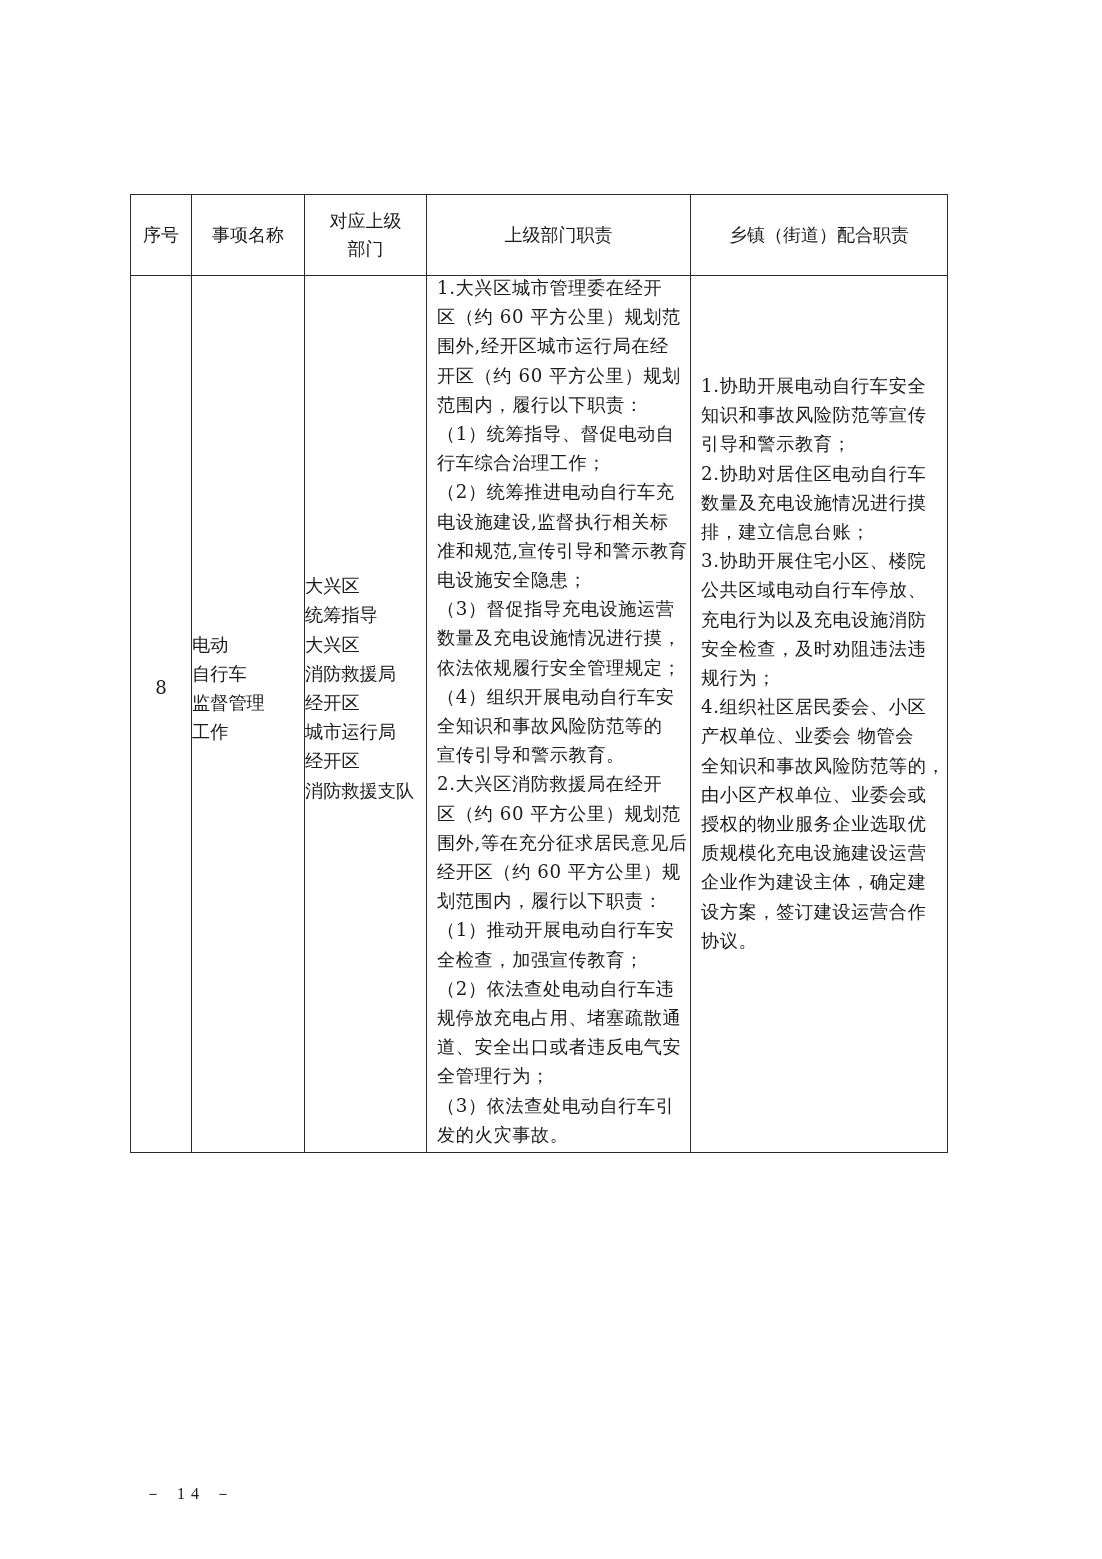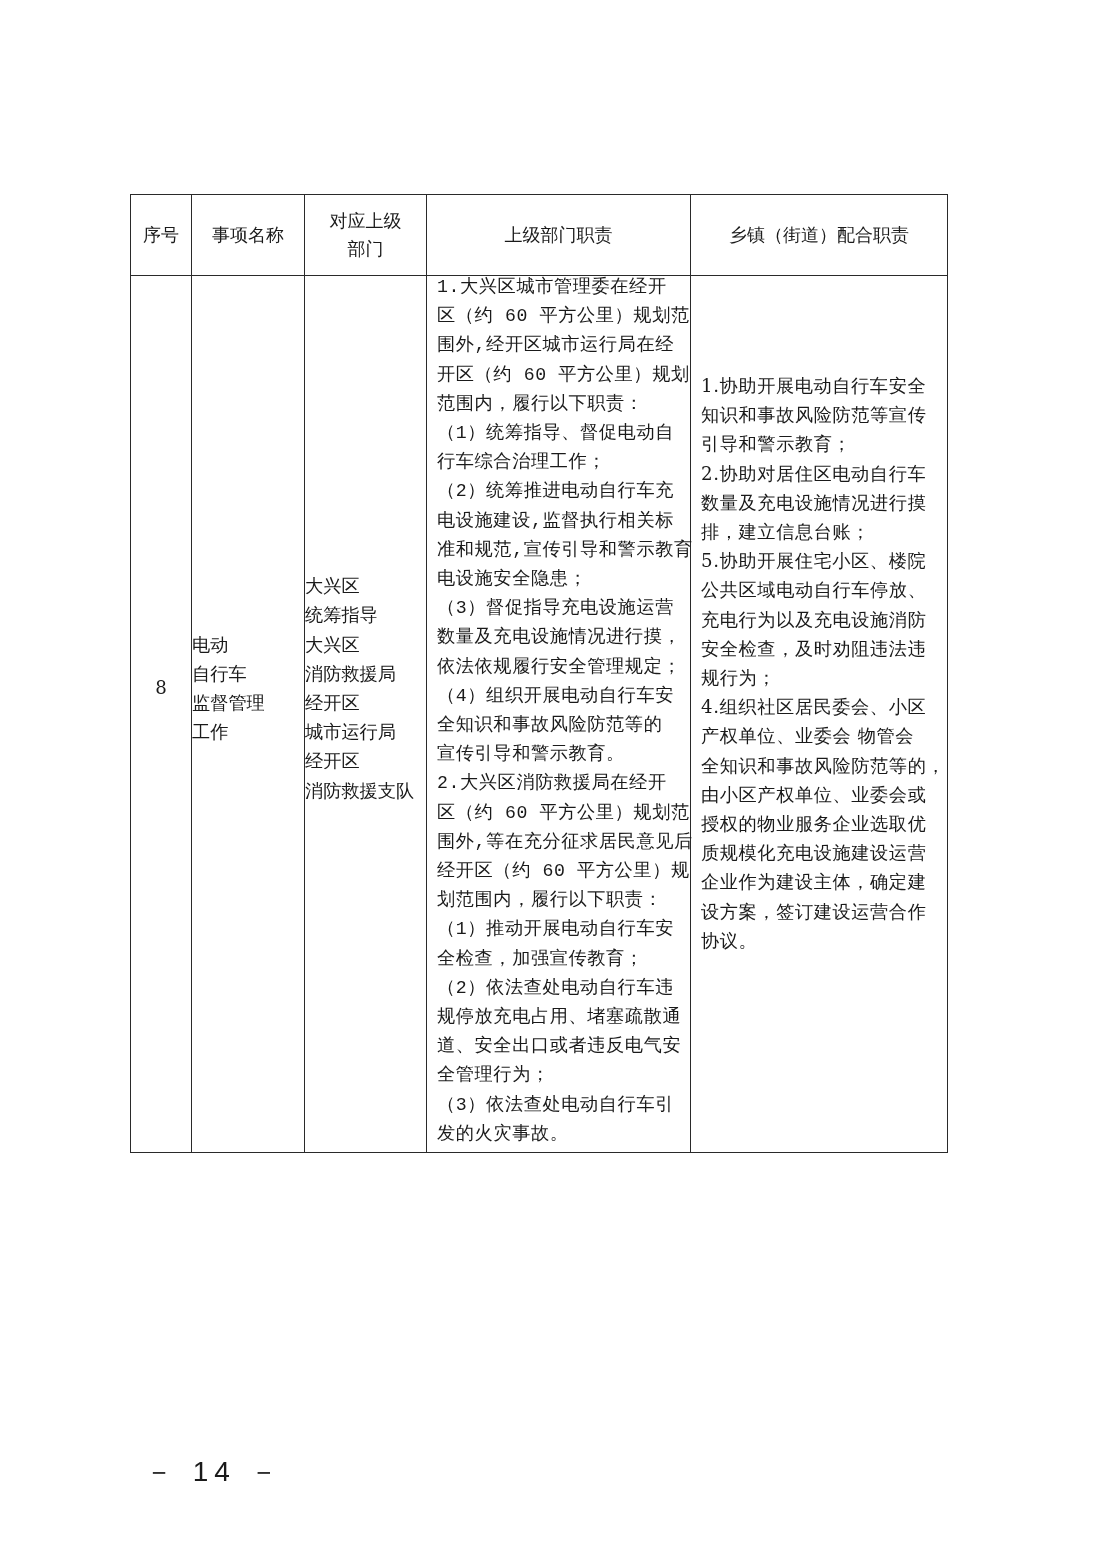--- a/index.html
+++ b/index.html
@@ -10,24 +10,24 @@
   .tbl td, .tbl th { border:1.3px solid #2a2a2a; padding:0; }
   .tbl th { height:80px; font-weight:normal; font-size:18px; line-height:28px;
             text-align:center; vertical-align:middle;
             font-family:"DejaVu Sans","Liberation Sans",sans-serif; }
   .tbl td { vertical-align:middle; font-size:18.2px; line-height:29.2px; }
   .c-center { text-align:center; }
   .c-text { padding:0 9px 0 10px !important; text-align:justify; letter-spacing:0.6px; }
   .c-text div { white-space:nowrap; overflow:visible; }
   .col-no { font-size:18px; }
   .stack div { text-align:left; }
-  .page-num { position:absolute; left:145px; top:1453px; font-size:28px;
-              letter-spacing:6px; font-family:Liberation Sans, sans-serif; }
+  .page-num { position:absolute; left:145px; top:1484px; font-size:16px;
+              letter-spacing:6px; font-family:Liberation Serif, serif; }
   .pad-up { position:relative; top:-26px; }
-  .pad-up2 { position:relative; top:-3px;font-family:Liberation Mono, monospace; }
+  .pad-up2 { position:relative; top:-3px; }
 </style>
 </head>
 <body>
 
 <table class="tbl">
   <colgroup>
     <col style="width:61px">
     <col style="width:113px">
     <col style="width:122px">
     <col style="width:264px">
@@ -105,21 +105,21 @@
         </div>
       </td>
       <td class="c-text">
         <div class="pad-up" style="top:-51px">
           <div>1.协助开展电动自行车安全</div>
           <div>知识和事故风险防范等宣传</div>
           <div>引导和警示教育；</div>
           <div>2.协助对居住区电动自行车</div>
           <div>数量及充电设施情况进行摸</div>
           <div>排，建立信息台账；</div>
-          <div>5.协助开展住宅小区、楼院</div>
+          <div>3.协助开展住宅小区、楼院</div>
           <div>公共区域电动自行车停放、</div>
           <div>充电行为以及充电设施消防</div>
           <div>安全检查，及时劝阻违法违</div>
           <div>规行为；</div>
           <div>4.组织社区居民委会、小区</div>
           <div>产权单位、业委会 物管会</div>
           <div>全知识和事故风险防范等的，</div>
           <div>由小区产权单位、业委会或</div>
           <div>授权的物业服务企业选取优</div>
           <div>质规模化充电设施建设运营</div>

